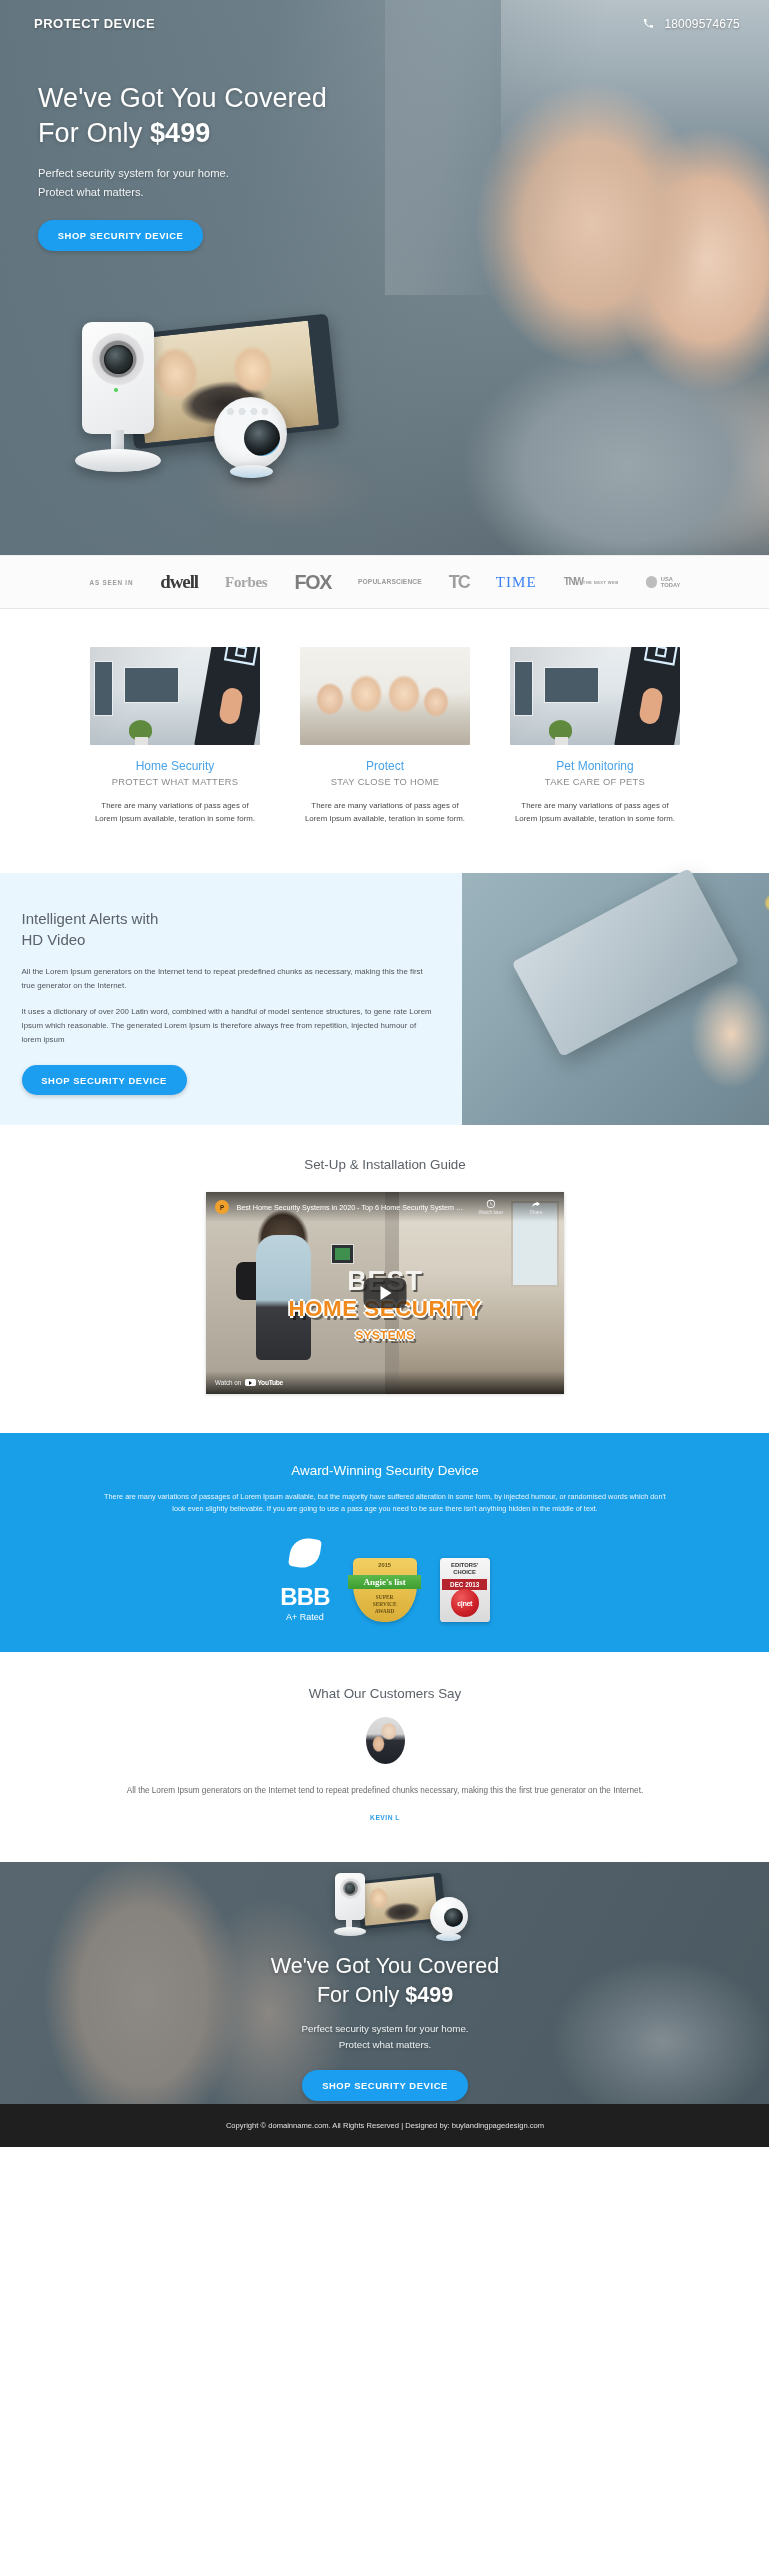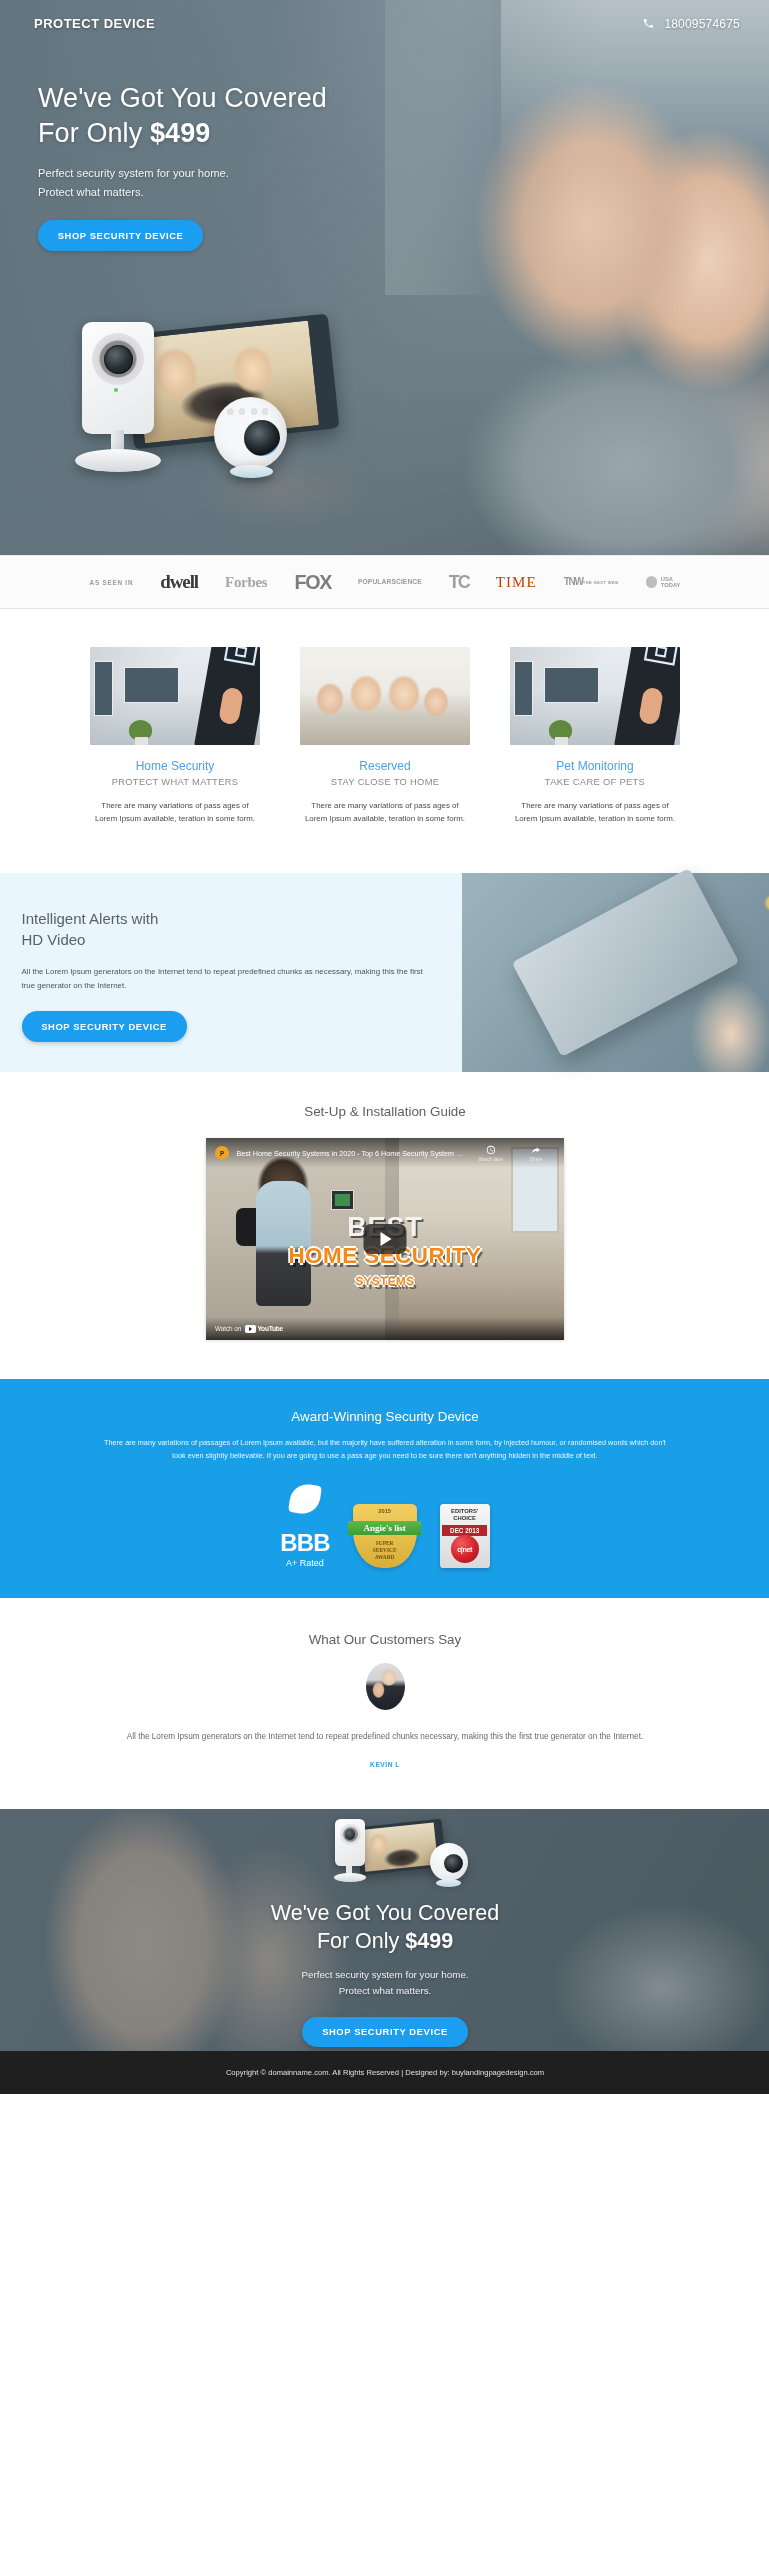--- a/index.html
+++ b/index.html
@@ -139,21 +139,21 @@
     border-top:0.9px solid #eeeeee; border-bottom:0.9px solid #e6e6e6;
     display:flex; align-items:center; justify-content:center; gap:27px;
   }
   .as-seen { color:#9b9b9b; font-size:6.3px; font-weight:bold; letter-spacing:0.8px; }
   .logo { color:#8e8e8e; display:flex; align-items:center; }
   .lg-dwell { font-size:19px; font-weight:bold; letter-spacing:-1.1px; color:#3a3a3a; font-family:Liberation Serif, serif; }
   .lg-forbes { font-size:15px; font-family:"Liberation Serif",serif; font-weight:bold; color:#a6a6a6; letter-spacing:-0.3px; }
   .lg-fox { font-size:19.7px; font-weight:bold; color:#7e7e7e; letter-spacing:-1.3px; font-family:"Liberation Sans",sans-serif; }
   .lg-popsci { font-size:6.7px; font-weight:bold; line-height:1.08; color:#9a9a9a; letter-spacing:0.1px; text-align:left; }
   .lg-tc { font-size:18px; font-weight:bold; color:#9e9e9e; letter-spacing:-2.1px; font-family:"Liberation Sans",sans-serif; }
-  .lg-time { font-size:15px; font-family:"Liberation Serif",serif; color:#c2410c; letter-spacing:1.1px; }
+  .lg-time { font-size:15px; font-family:"Liberation Serif",serif; color:#3b82f6; letter-spacing:1.1px; }
   .lg-tnw { text-align:center; color:#9a9a9a; }
   .lg-tnw .big { font-size:10px; font-weight:bold; letter-spacing:-1.2px; display:block; line-height:1; }
   .lg-tnw .sm { font-size:4.1px; font-weight:bold; letter-spacing:0.4px; display:block; margin-top:0.9px; }
   .lg-usa { display:flex; align-items:center; gap:3.6px; }
   .lg-usa .dot { width:11.6px; height:11.6px; border-radius:50%; background:#bdbdbd; }
   .lg-usa .txt { font-size:5.8px; font-weight:bold; line-height:1.08; color:#9a9a9a; }
 
   
   .features { display:flex; justify-content:center; gap:40px; padding:38px 0 47px; background:#fff; }
   .card { width: 170px; text-align:center; }
@@ -475,21 +475,21 @@
         </span></span>
         <span class="thumb"></span>
       </div>
       <div class="card-title">Home Security</div>
       <div class="card-sub">PROTECT WHAT MATTERS</div>
       <div class="card-text">There are many variations of pass ages of Lorem Ipsum available, teration in some form.</div>
     </div>
 
     <div class="card">
       <div class="card-img img-family"></div>
-      <div class="card-title">Reserved</div>
+      <div class="card-title">Protect</div>
       <div class="card-sub">STAY CLOSE TO HOME</div>
       <div class="card-text">There are many variations of pass ages of Lorem Ipsum available, teration in some form.</div>
     </div>
 
     <div class="card">
       <div class="card-img img-house">
         <span class="win w1"></span>
           <span class="win w2"></span>
         <span class="plant"></span>
           <span class="pot"></span>
@@ -508,20 +508,21 @@
     </div>
   </section>
 
   <section class="alerts">
     <div class="alerts-left">
       <h2 class="alerts-h2">
         <span>Intelligent Alerts with</span><br>
         <span>HD Video</span>
       </h2>
       <p class="alerts-p">All the Lorem Ipsum generators on the Internet tend to repeat predefined chunks as necessary, making this the first true generator on the Internet.</p>
+      <p class="alerts-p">It uses a dictionary of over 200 Latin word, combined with a handful of model sentence structures, to gene rate Lorem Ipsum which reasonable. The generated Lorem Ipsum is therefore always free from repetition, injected humour of lorem ipsum</p>
       <button class="btn-cta">SHOP SECURITY DEVICE</button>
     </div>
     <div class="alerts-right">
       <div class="tab2"></div>
     </div>
   </section>
 
   <section class="videosec">
     <h2>Set-Up &amp; Installation Guide</h2>
     <div class="player">

